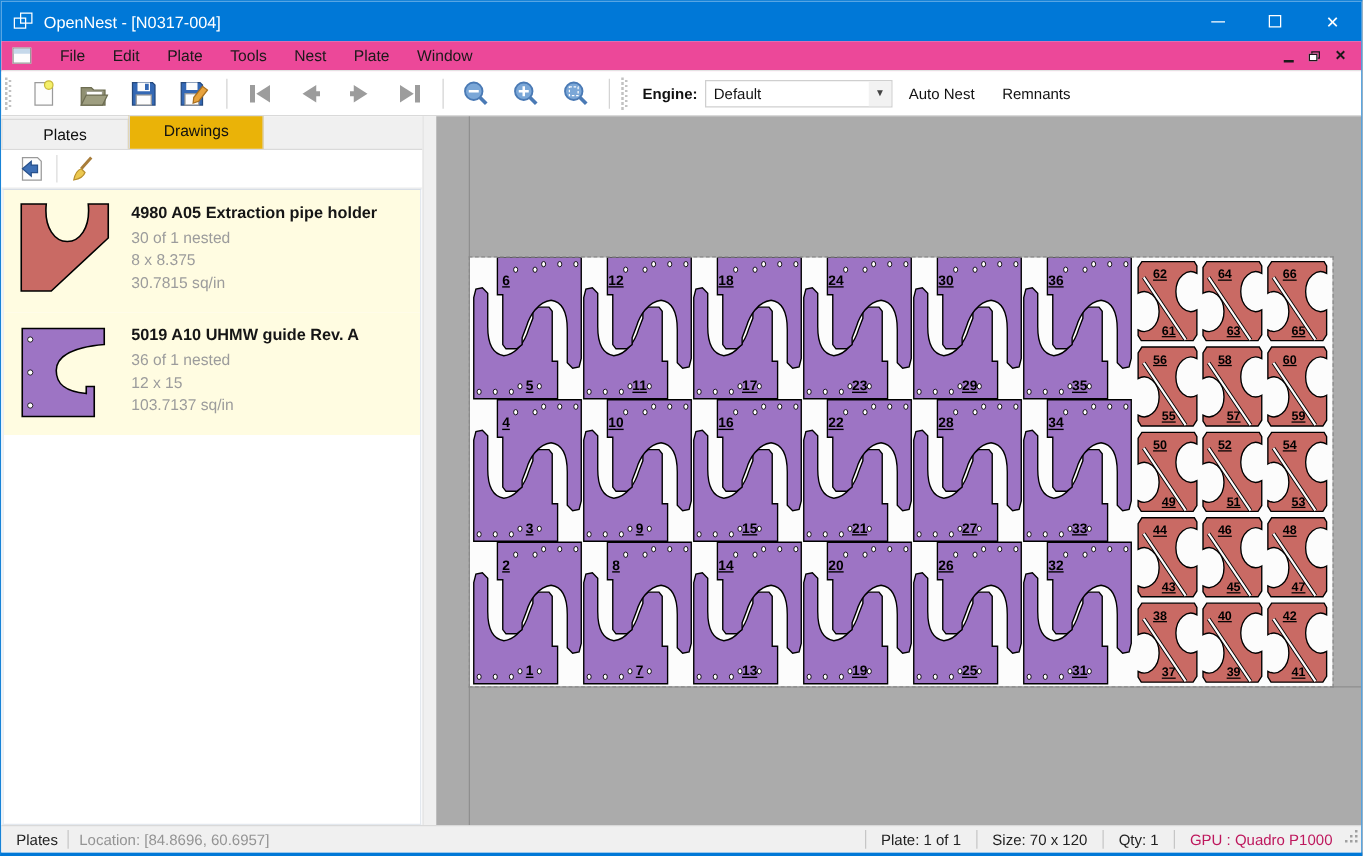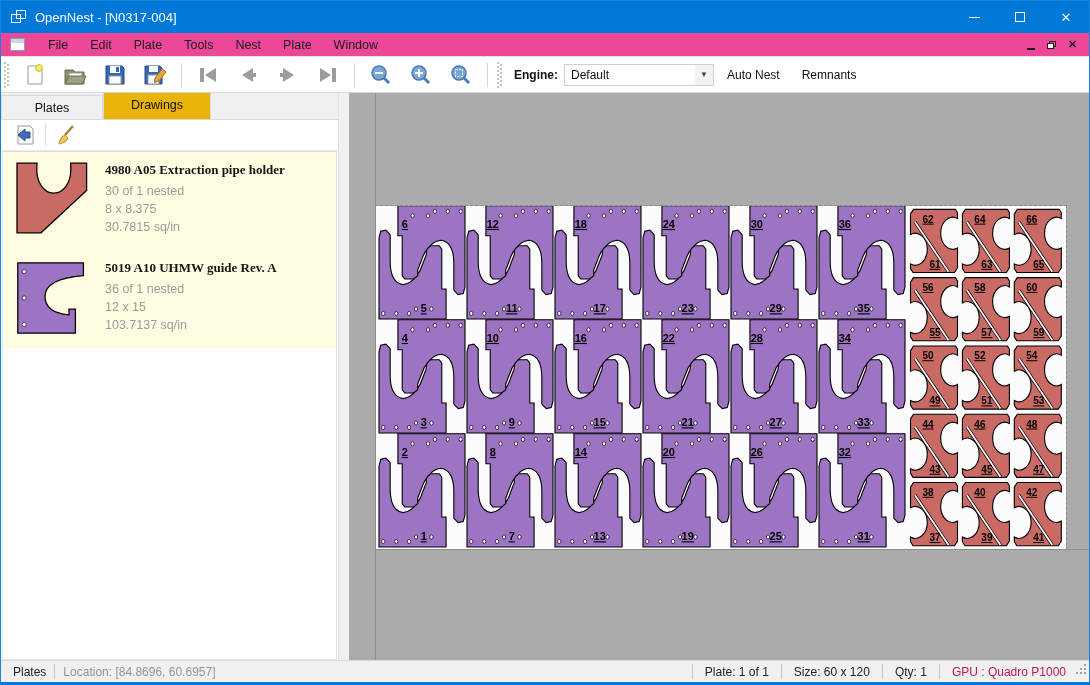--- a/index.html
+++ b/index.html
@@ -56,21 +56,21 @@
   .tabstrip { height:27px; background:#f0f0f0; display:flex; align-items:flex-end; border-bottom:1px solid #dadada; }
   .tab { width:102px; text-align:center; font-size:12.5px; color:#111; padding:5px 0 5px 0; background:#f0f0f0; border:1px solid #dadada; border-bottom:none; }
   .tab.inactive { height:24px; background:#f0f0f0; }
   .tab.active { height:27px; background:#eab308; width:108px; position:relative; z-index:2; }
   .panel-iconrow { height:31px; background:#fff; border-bottom:1px solid #ececec; display:flex; align-items:center; padding-left:10px; }
   .pbtn { width:28px; height:26px; display:flex; align-items:center; justify-content:center; }
   .psep { width:1px; height:22px; background:#dcdcdc; margin:0 6px; }
   .drawing-list { flex:1; border:1px solid #e3e8ee; border-top:1px solid #d7dde5; margin:0 1px; overflow:hidden; }
   .drawing-item { background:#fffce1; display:flex; gap:12px; padding:7px 8px 9px 10px; }
   .drawing-item .thumb { flex:0 0 auto; }
-  .d-title { font-size:13px; font-weight:bold; color:#151515; margin:3px 0 5px 0;font-family:Liberation Serif, serif; }
+  .d-title { font-size:13px; font-weight:bold; color:#151515; margin:3px 0 5px 0; }
   .d-line { font-size:12.5px; color:#9c9c9c; line-height:1.42; }
 
   .splitter { width:11px; background:#f0f0f0; border-left:1px solid #e2e2e2; flex:0 0 auto; }
 
   .canvas { flex:1; position:relative; background:#ababab; overflow:hidden; }
   .guide-v { position:absolute; left:26px; top:0; bottom:0; width:1px; background:#8f8f8f; }
   .guide-h { position:absolute; left:26px; right:0; top:456px; height:1px; background:#8f8f8f; }
   .plate { position:absolute; left:27px; top:113px; width:690px; height:343px; background:#fcfcfc; outline:1px dashed #8a8a8a; }
   .plate svg { display:block; }
 
@@ -751,21 +751,21 @@
   </div>
 
   <div class="statusbar">
     <span class="sb-mode">Plates</span>
     <span class="sb-sep"></span>
     <span class="sb-loc">Location: [84.8696, 60.6957]</span>
     <span class="spacer"></span>
     <span class="sb-sep"></span>
     <span class="sb-pane">Plate: 1 of 1</span>
     <span class="sb-sep"></span>
-    <span class="sb-pane">Size: 60 x 120</span>
+    <span class="sb-pane">Size: 70 x 120</span>
     <span class="sb-sep"></span>
     <span class="sb-pane">Qty: 1</span>
     <span class="sb-sep"></span>
     <span class="sb-pane sb-gpu" id="gpu-pane" style="color: #be185d;">GPU : Quadro P1000</span>
     <span class="sizegrip">
         <i></i>
       </span>
   </div>
 </div>
 

